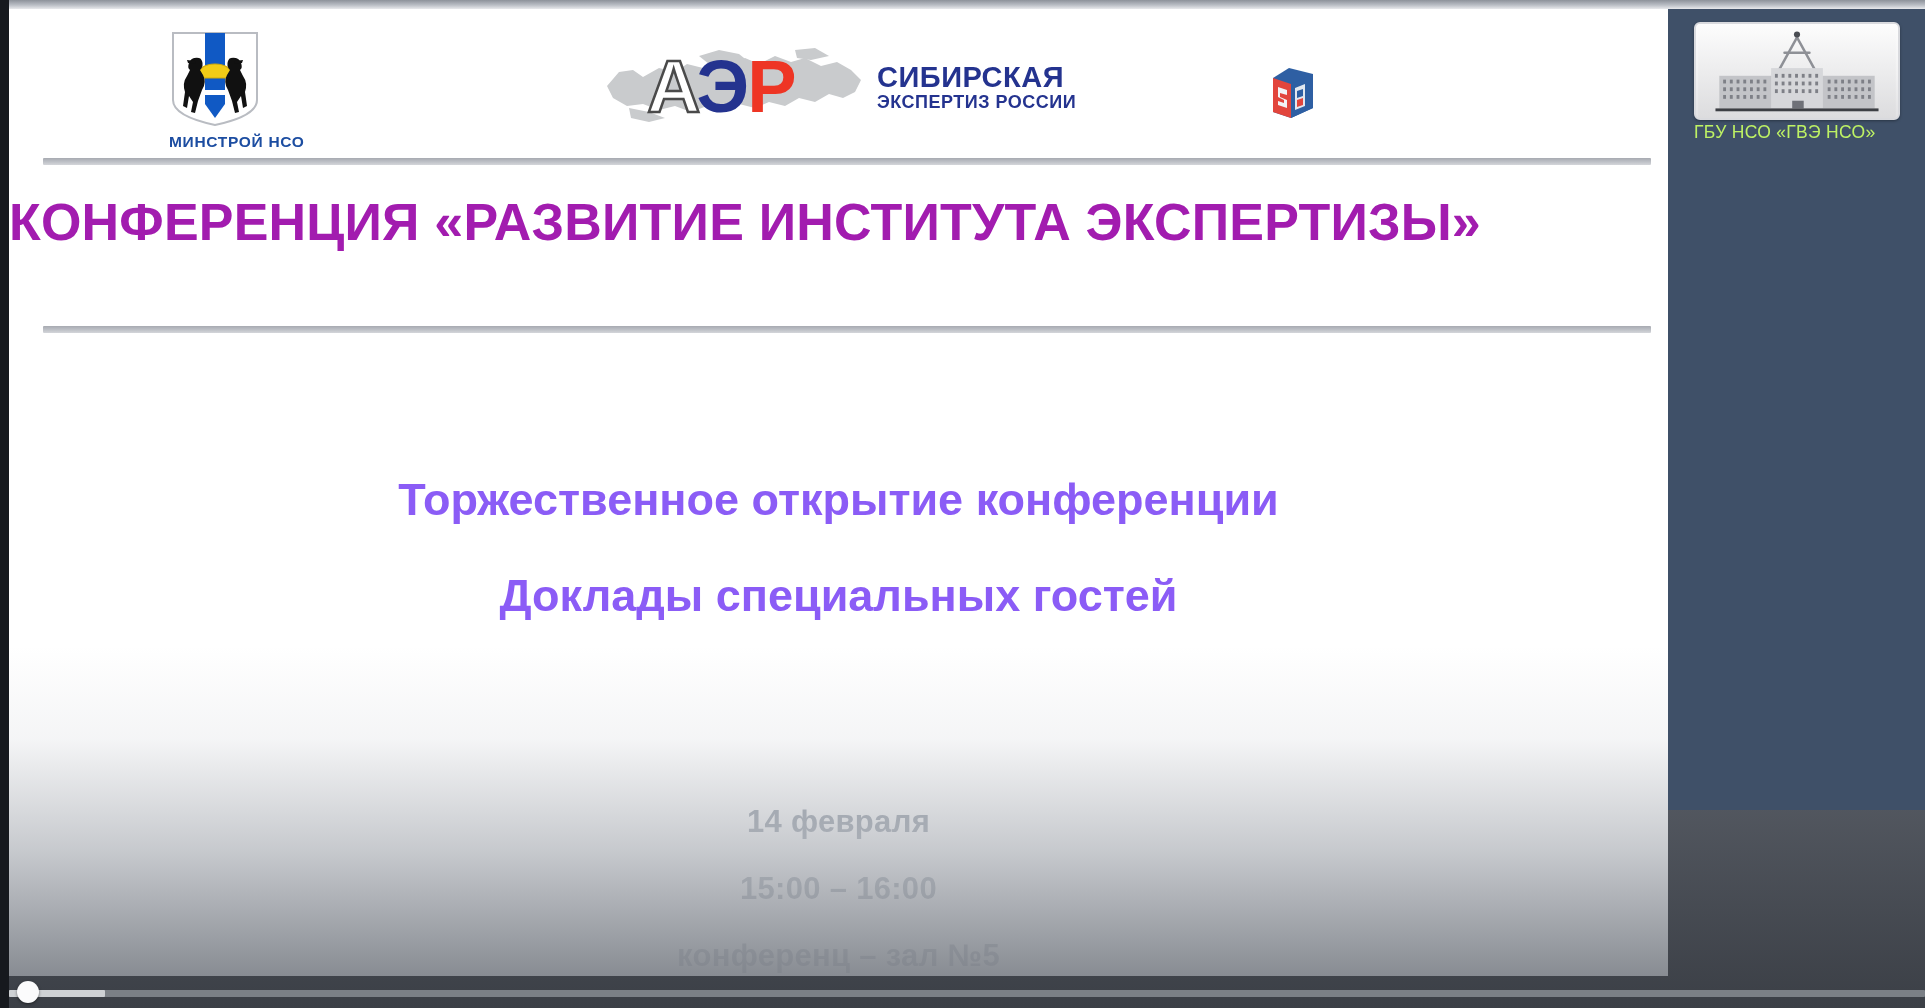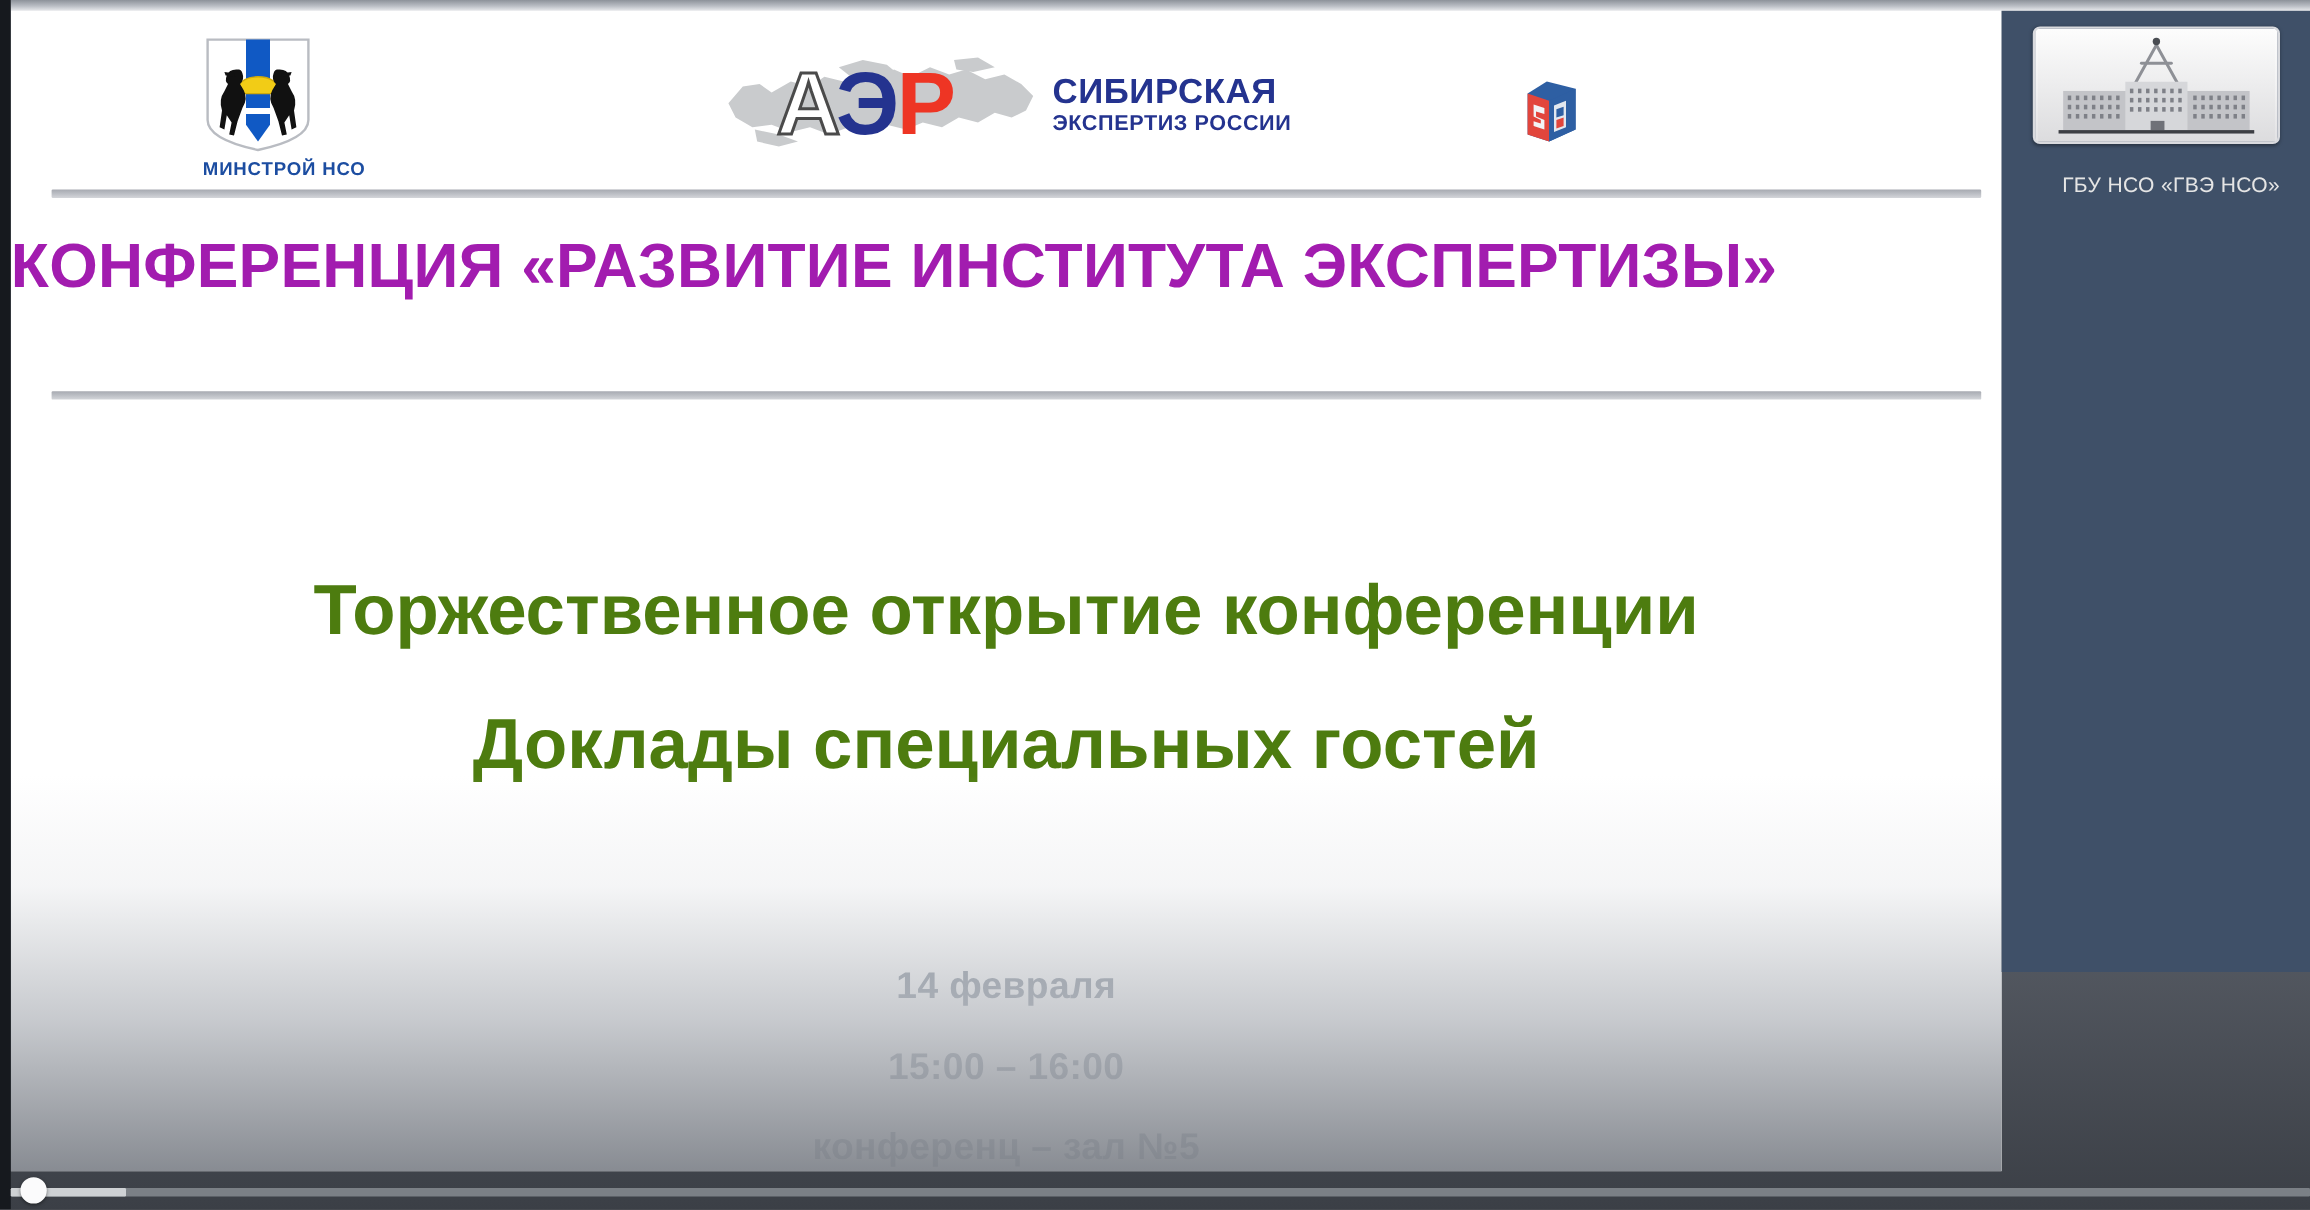--- a/index.html
+++ b/index.html
@@ -166,23 +166,23 @@
   }
 
   
   .center-block {
     position: absolute;
     left: 0; top: 470px;
     width: 1659px;
     text-align: center;
   }
   .center-line {
-    font-size: 59px;
-    font-weight: bold;
-    color: #4d7c0f;
+    font-size: 45px;
+    font-weight: bold;
+    color: #8b5cf6;
     margin-bottom: 44px;
   }
 
   
   .details {
     position: absolute;
     left: 0; top: 800px;
     width: 1659px;
     text-align: center;
   }
@@ -210,24 +210,24 @@
     width: 206px; height: 98px;
     background: linear-gradient(to bottom, #fdfdfd 0%, #f1f1f2 55%, #e2e2e4 100%);
     border: 2px solid #d9dade;
     border-radius: 6px;
     position: relative;
     overflow: hidden;
     box-shadow: 0 1px 3px rgba(0,0,0,0.35);
   }
   .tile-svg { position: absolute; left: 0; top: 0; width: 100%; height: 100%; }
   .tile-label {
-    margin-top: 24px;
-    text-align: right;
+    margin-top: 2px;
+    text-align: left;
     font-size: 17.5px;
-    color: #e5e5e5;
+    color: #bef264;
     letter-spacing: 0.3px;
     white-space: nowrap;
   }
 
   
   .scrubber {
     position: absolute;
     left: 9px; bottom: 10px;
     width: 1916px; height: 10px;
     z-index: 40;

